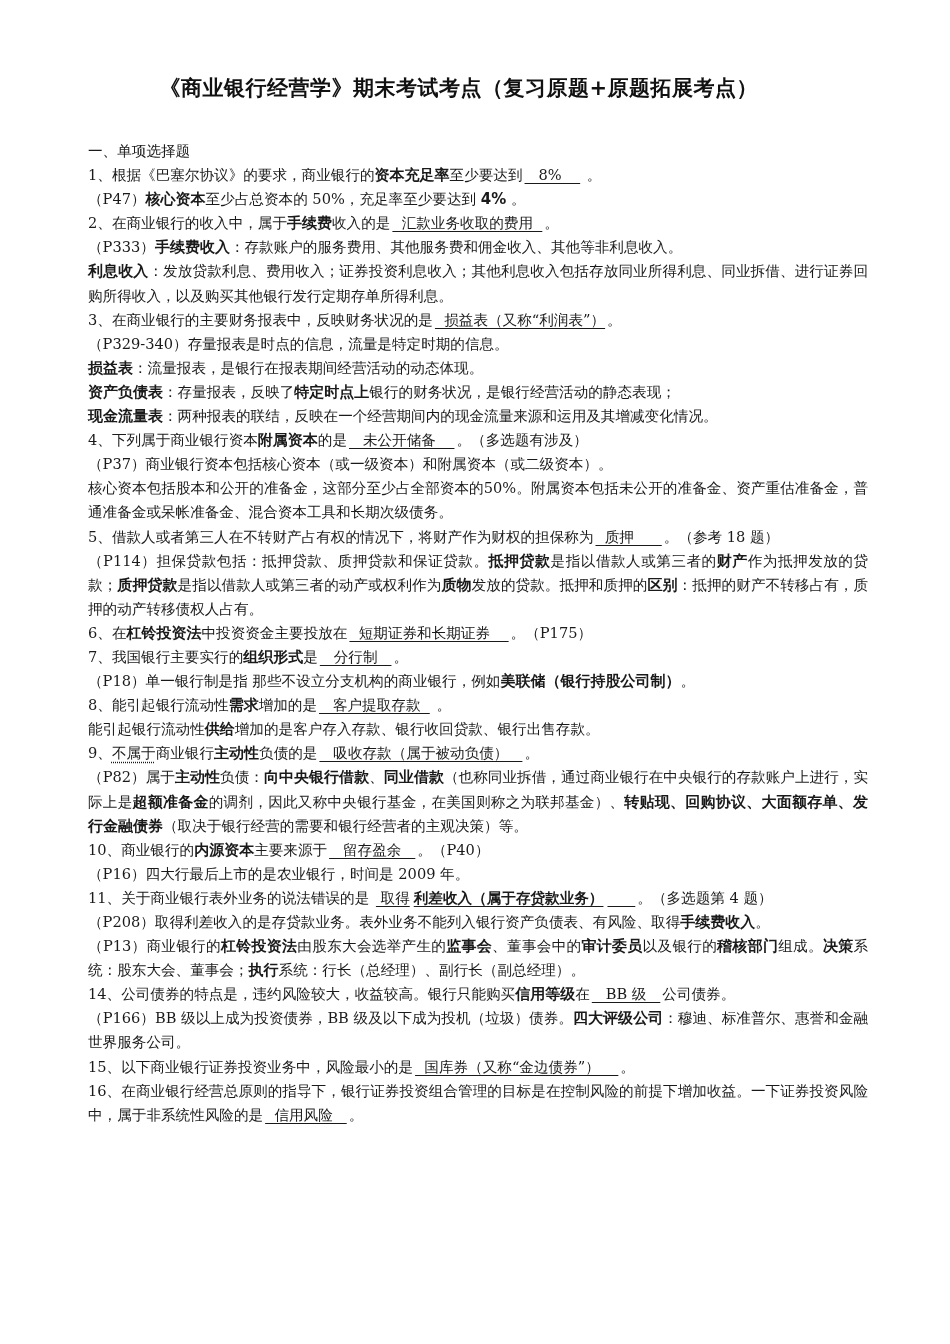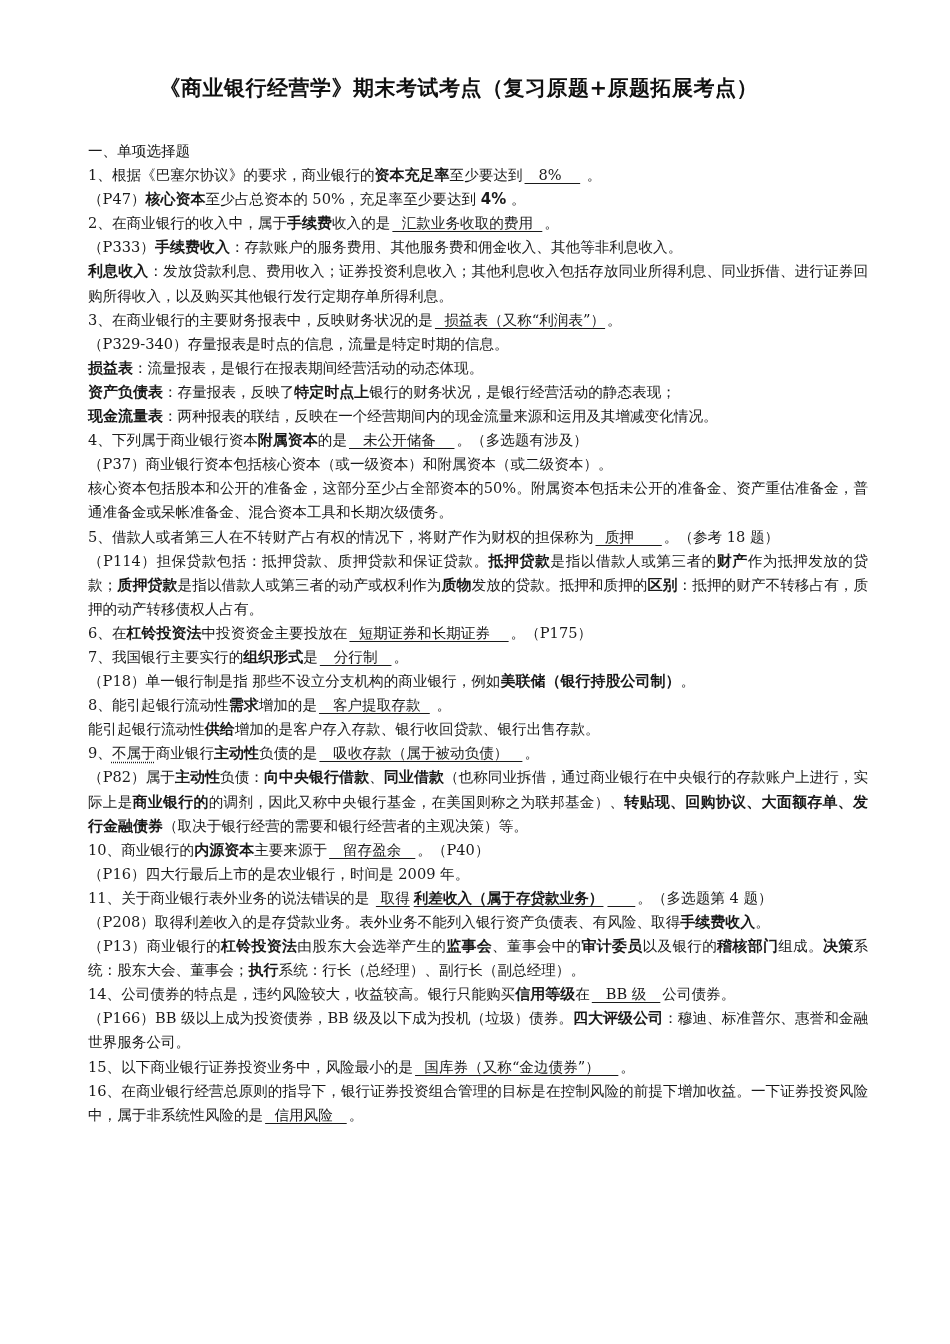--- a/index.html
+++ b/index.html
@@ -38,21 +38,21 @@
       <div class="line"><span>（P37）商业银行资本包括核心资本（或一级资本）和附属资本（或二级资本）。</span></div>
       <div class="line wrap"><span>核心资本包括股本和公开的准备金，这部分至少占全部资本的50%。附属资本包括未公开的准备金、资产重估准备金，普通准备金或呆帐准备金、混合资本工具和长期次级债务。</span></div>
       <div class="line"><span>5、借款人或者第三人在不转财产占有权的情况下，将财产作为财权的担保称为</span><span class="ans">&nbsp;&nbsp;质押&nbsp;&nbsp;&nbsp;&nbsp;&nbsp;&nbsp;</span><span>。（参考&nbsp;18&nbsp;题）</span></div>
       <div class="line wrap"><span>（P114）担保贷款包括：抵押贷款、质押贷款和保证贷款。</span><b>抵押贷款</b><span>是指以借款人或第三者的</span><b>财产</b><span>作为抵押发放的贷款；</span><b>质押贷款</b><span>是指以借款人或第三者的动产或权利作为</span><b>质物</b><span>发放的贷款。抵押和质押的</span><b>区别</b><span>：抵押的财产不转移占有，质押的动产转移债权人占有。</span></div>
       <div class="line"><span>6、在</span><b>杠铃投资法</b><span>中投资资金主要投放在</span><span class="ans">&nbsp;&nbsp;短期证券和长期证券&nbsp;&nbsp;&nbsp;&nbsp;</span><span>。（P175）</span></div>
       <div class="line"><span>7、我国银行主要实行的</span><b>组织形式</b><span>是</span><span class="ans">&nbsp;&nbsp;&nbsp;分行制&nbsp;&nbsp;&nbsp;</span><span>。</span></div>
       <div class="line"><span>（P18）单一银行制是指&nbsp;那些不设立分支机构的商业银行，例如</span><b>美联储（银行持股公司制）</b><span>。</span></div>
       <div class="line"><span>8、能引起银行流动性</span><b>需求</b><span>增加的是</span><span class="ans">&nbsp;&nbsp;&nbsp;客户提取存款&nbsp;&nbsp;</span><span>&nbsp;。</span></div>
       <div class="line"><span>能引起银行流动性</span><b>供给</b><span>增加的是客户存入存款、银行收回贷款、银行出售存款。</span></div>
       <div class="line"><span>9、</span><span class="dotted">不属于</span><span>商业银行</span><b>主动性</b><span>负债的是</span><span class="ans">&nbsp;&nbsp;&nbsp;吸收存款（属于被动负债）&nbsp;&nbsp;&nbsp;</span><span>。</span></div>
-      <div class="line wrap"><span>（P82）属于</span><b>主动性</b><span>负债：</span><b>向中央银行借款</b><span>、</span><b>同业借款</b><span>（也称同业拆借，通过商业银行在中央银行的存款账户上进行，实际上是</span><b>商业银行的</b><span>的调剂，因此又称中央银行基金，在美国则称之为联邦基金）、</span><b>转贴现、回购协议、大面额存单、发行金融债券</b><span>（取决于银行经营的需要和银行经营者的主观决策）等。</span></div>
+      <div class="line wrap"><span>（P82）属于</span><b>主动性</b><span>负债：</span><b>向中央银行借款</b><span>、</span><b>同业借款</b><span>（也称同业拆借，通过商业银行在中央银行的存款账户上进行，实际上是</span><b>超额准备金</b><span>的调剂，因此又称中央银行基金，在美国则称之为联邦基金）、</span><b>转贴现、回购协议、大面额存单、发行金融债券</b><span>（取决于银行经营的需要和银行经营者的主观决策）等。</span></div>
       <div class="line"><span>10、商业银行的</span><b>内源资本</b><span>主要来源于</span><span class="ans">&nbsp;&nbsp;&nbsp;留存盈余&nbsp;&nbsp;&nbsp;</span><span>。（P40）</span></div>
       <div class="line"><span>（P16）四大行最后上市的是农业银行，时间是&nbsp;2009&nbsp;年。</span></div>
       <div class="line"><span>11、关于商业银行表外业务的说法错误的是&nbsp;</span><span class="ans">&nbsp;取得</span><span class="ans bold">利差收入（属于存贷款业务）</span><span class="ans">&nbsp;&nbsp;&nbsp;&nbsp;&nbsp;&nbsp;</span><span>。（多选题第&nbsp;4&nbsp;题）</span></div>
       <div class="line"><span>（P208）取得利差收入的是存贷款业务。表外业务不能列入银行资产负债表、有风险、取得</span><b>手续费收入</b><span>。</span></div>
       <div class="line wrap"><span>（P13）商业银行的</span><b>杠铃投资法</b><span>由股东大会选举产生的</span><b>监事会</b><span>、董事会中的</span><b>审计委员</b><span>以及银行的</span><b>稽核部门</b><span>组成。</span><b>决策</b><span>系统：股东大会、董事会；</span><b>执行</b><span>系统：行长（总经理）、副行长（副总经理）。</span></div>
       <div class="line"><span>14、公司债券的特点是，违约风险较大，收益较高。银行只能购买</span><b>信用等级</b><span>在</span><span class="ans">&nbsp;&nbsp;&nbsp;BB&nbsp;级&nbsp;&nbsp;&nbsp;</span><span>公司债券。</span></div>
       <div class="line wrap"><span>（P166）BB&nbsp;级以上成为投资债券，BB&nbsp;级及以下成为投机（垃圾）债券。</span><b>四大评级公司</b><span>：穆迪、标准普尔、惠誉和金融世界服务公司。</span></div>
       <div class="line"><span>15、以下商业银行证券投资业务中，风险最小的是</span><span class="ans">&nbsp;&nbsp;国库券（又称“金边债券”）&nbsp;&nbsp;&nbsp;&nbsp;</span><span>。</span></div>
       <div class="line wrap"><span>16、在商业银行经营总原则的指导下，银行证券投资组合管理的目标是在控制风险的前提下增加收益。一下证券投资风险中，属于非系统性风险的是</span><span class="ans">&nbsp;&nbsp;信用风险&nbsp;&nbsp;&nbsp;</span><span>。</span></div>
     </div>

